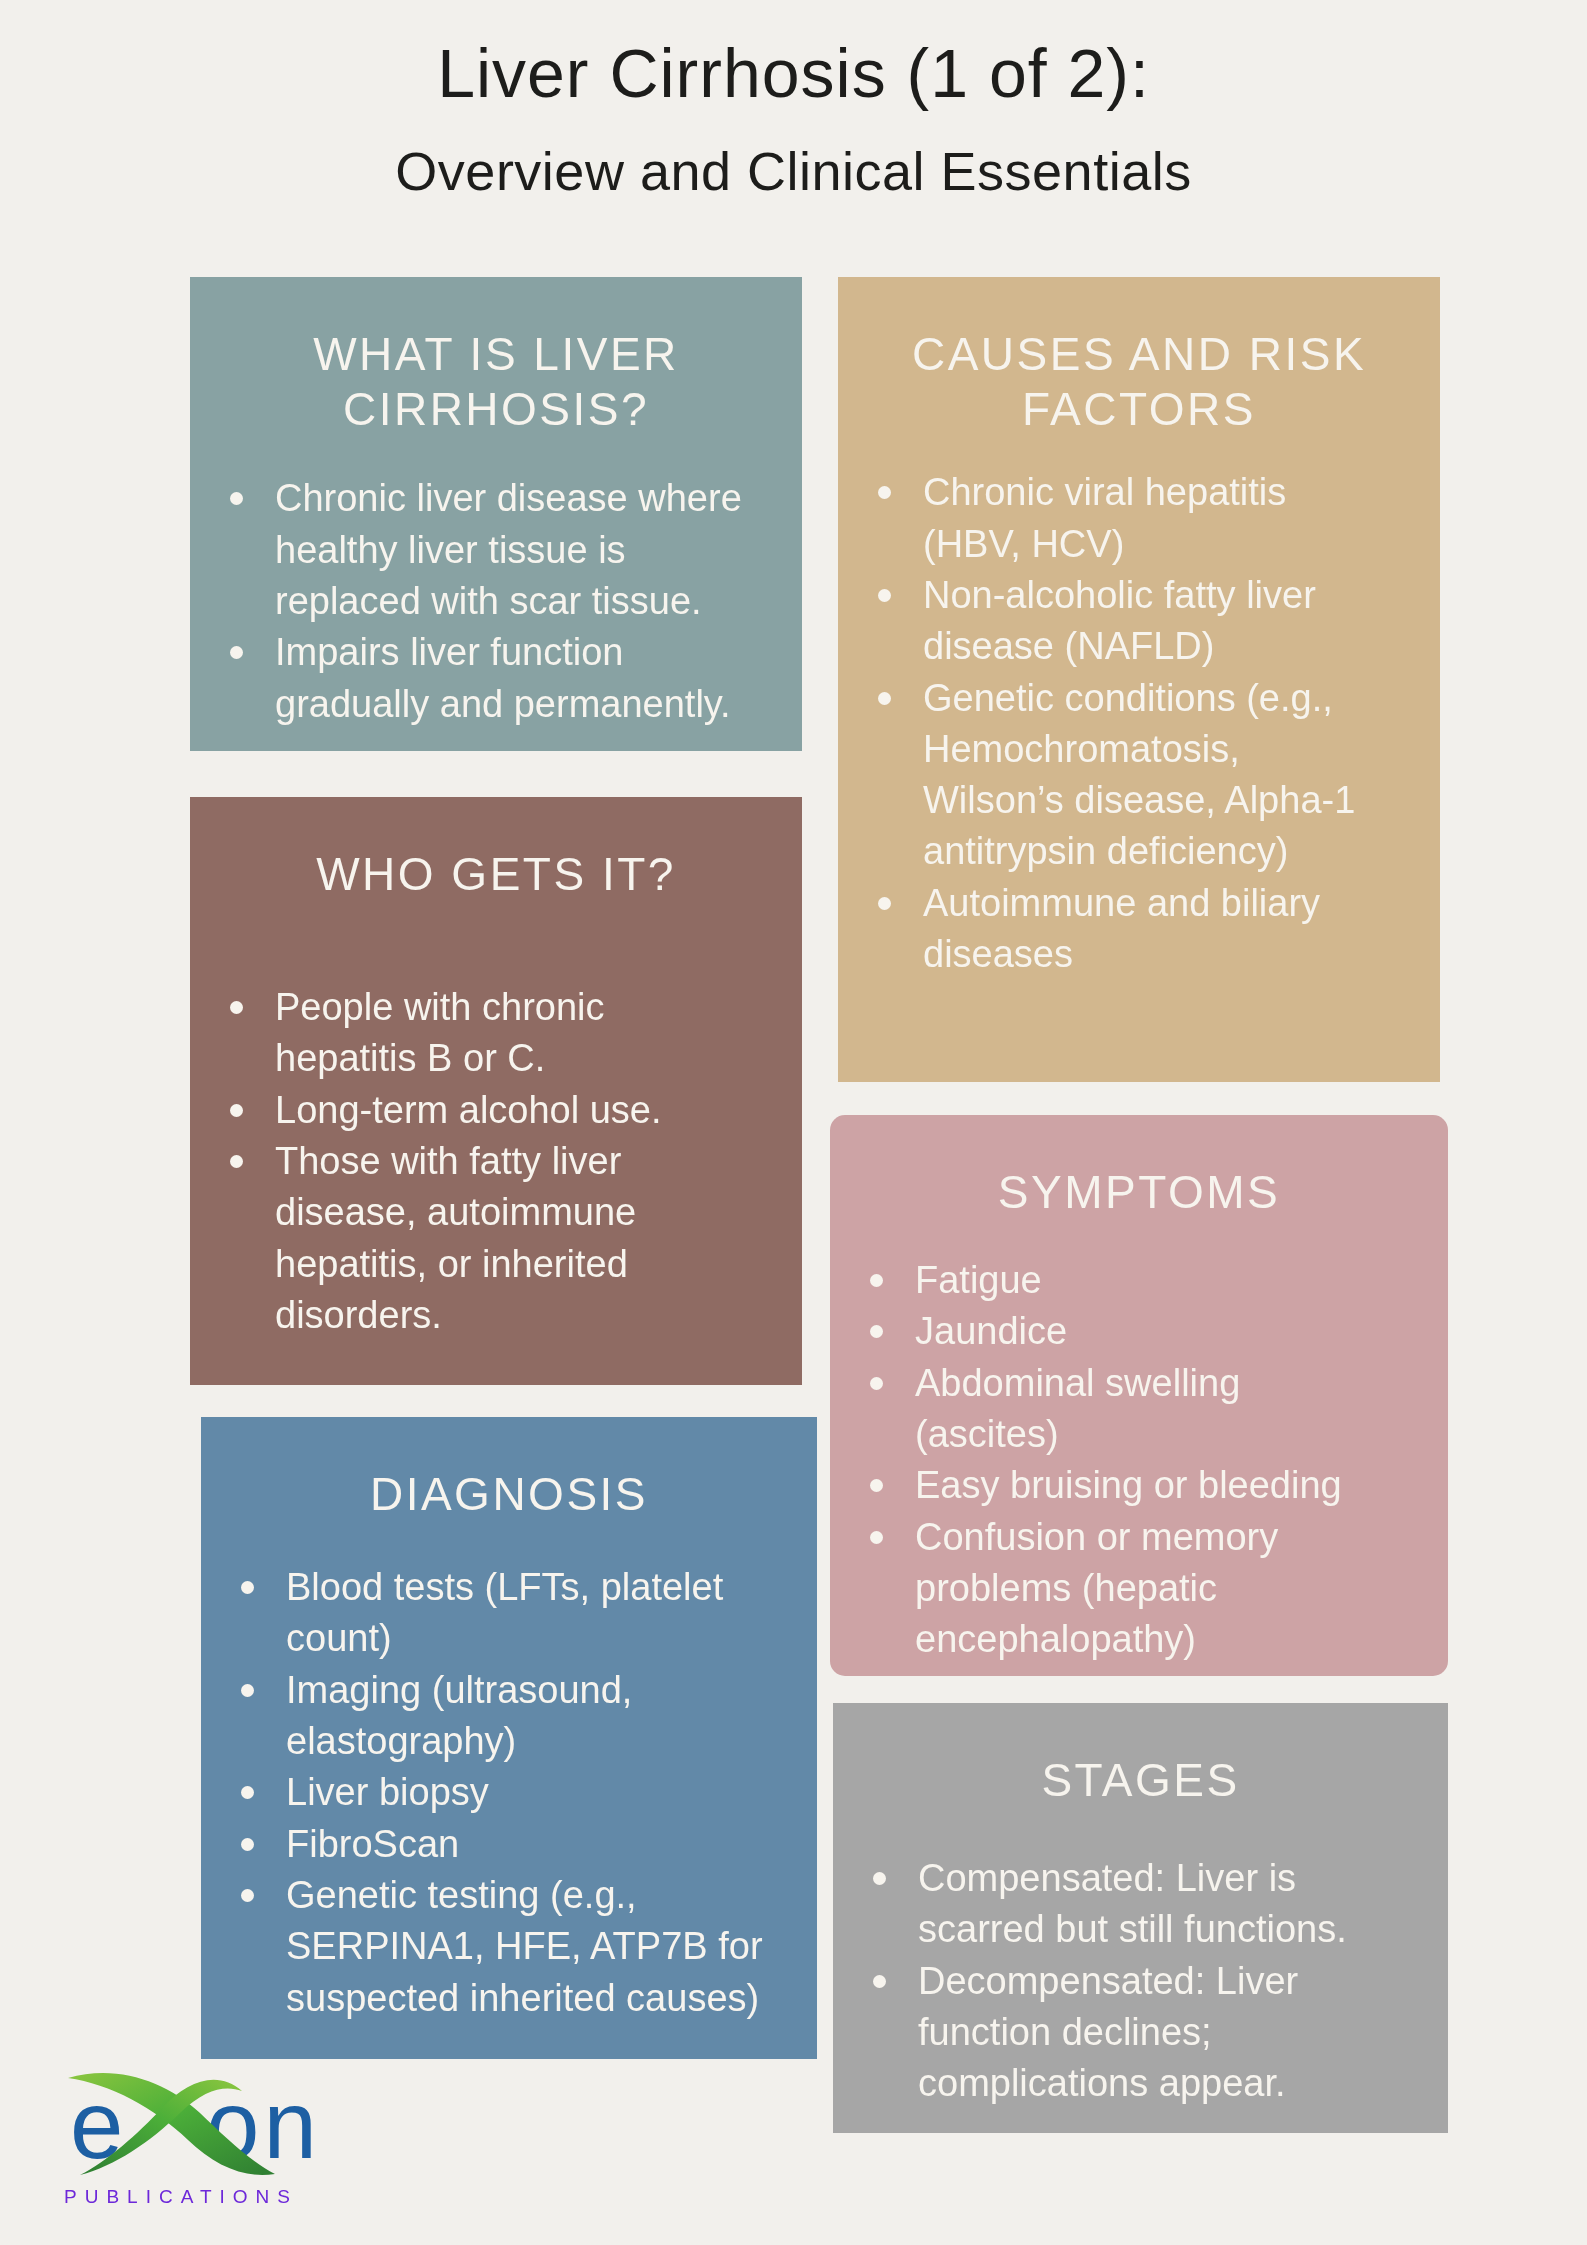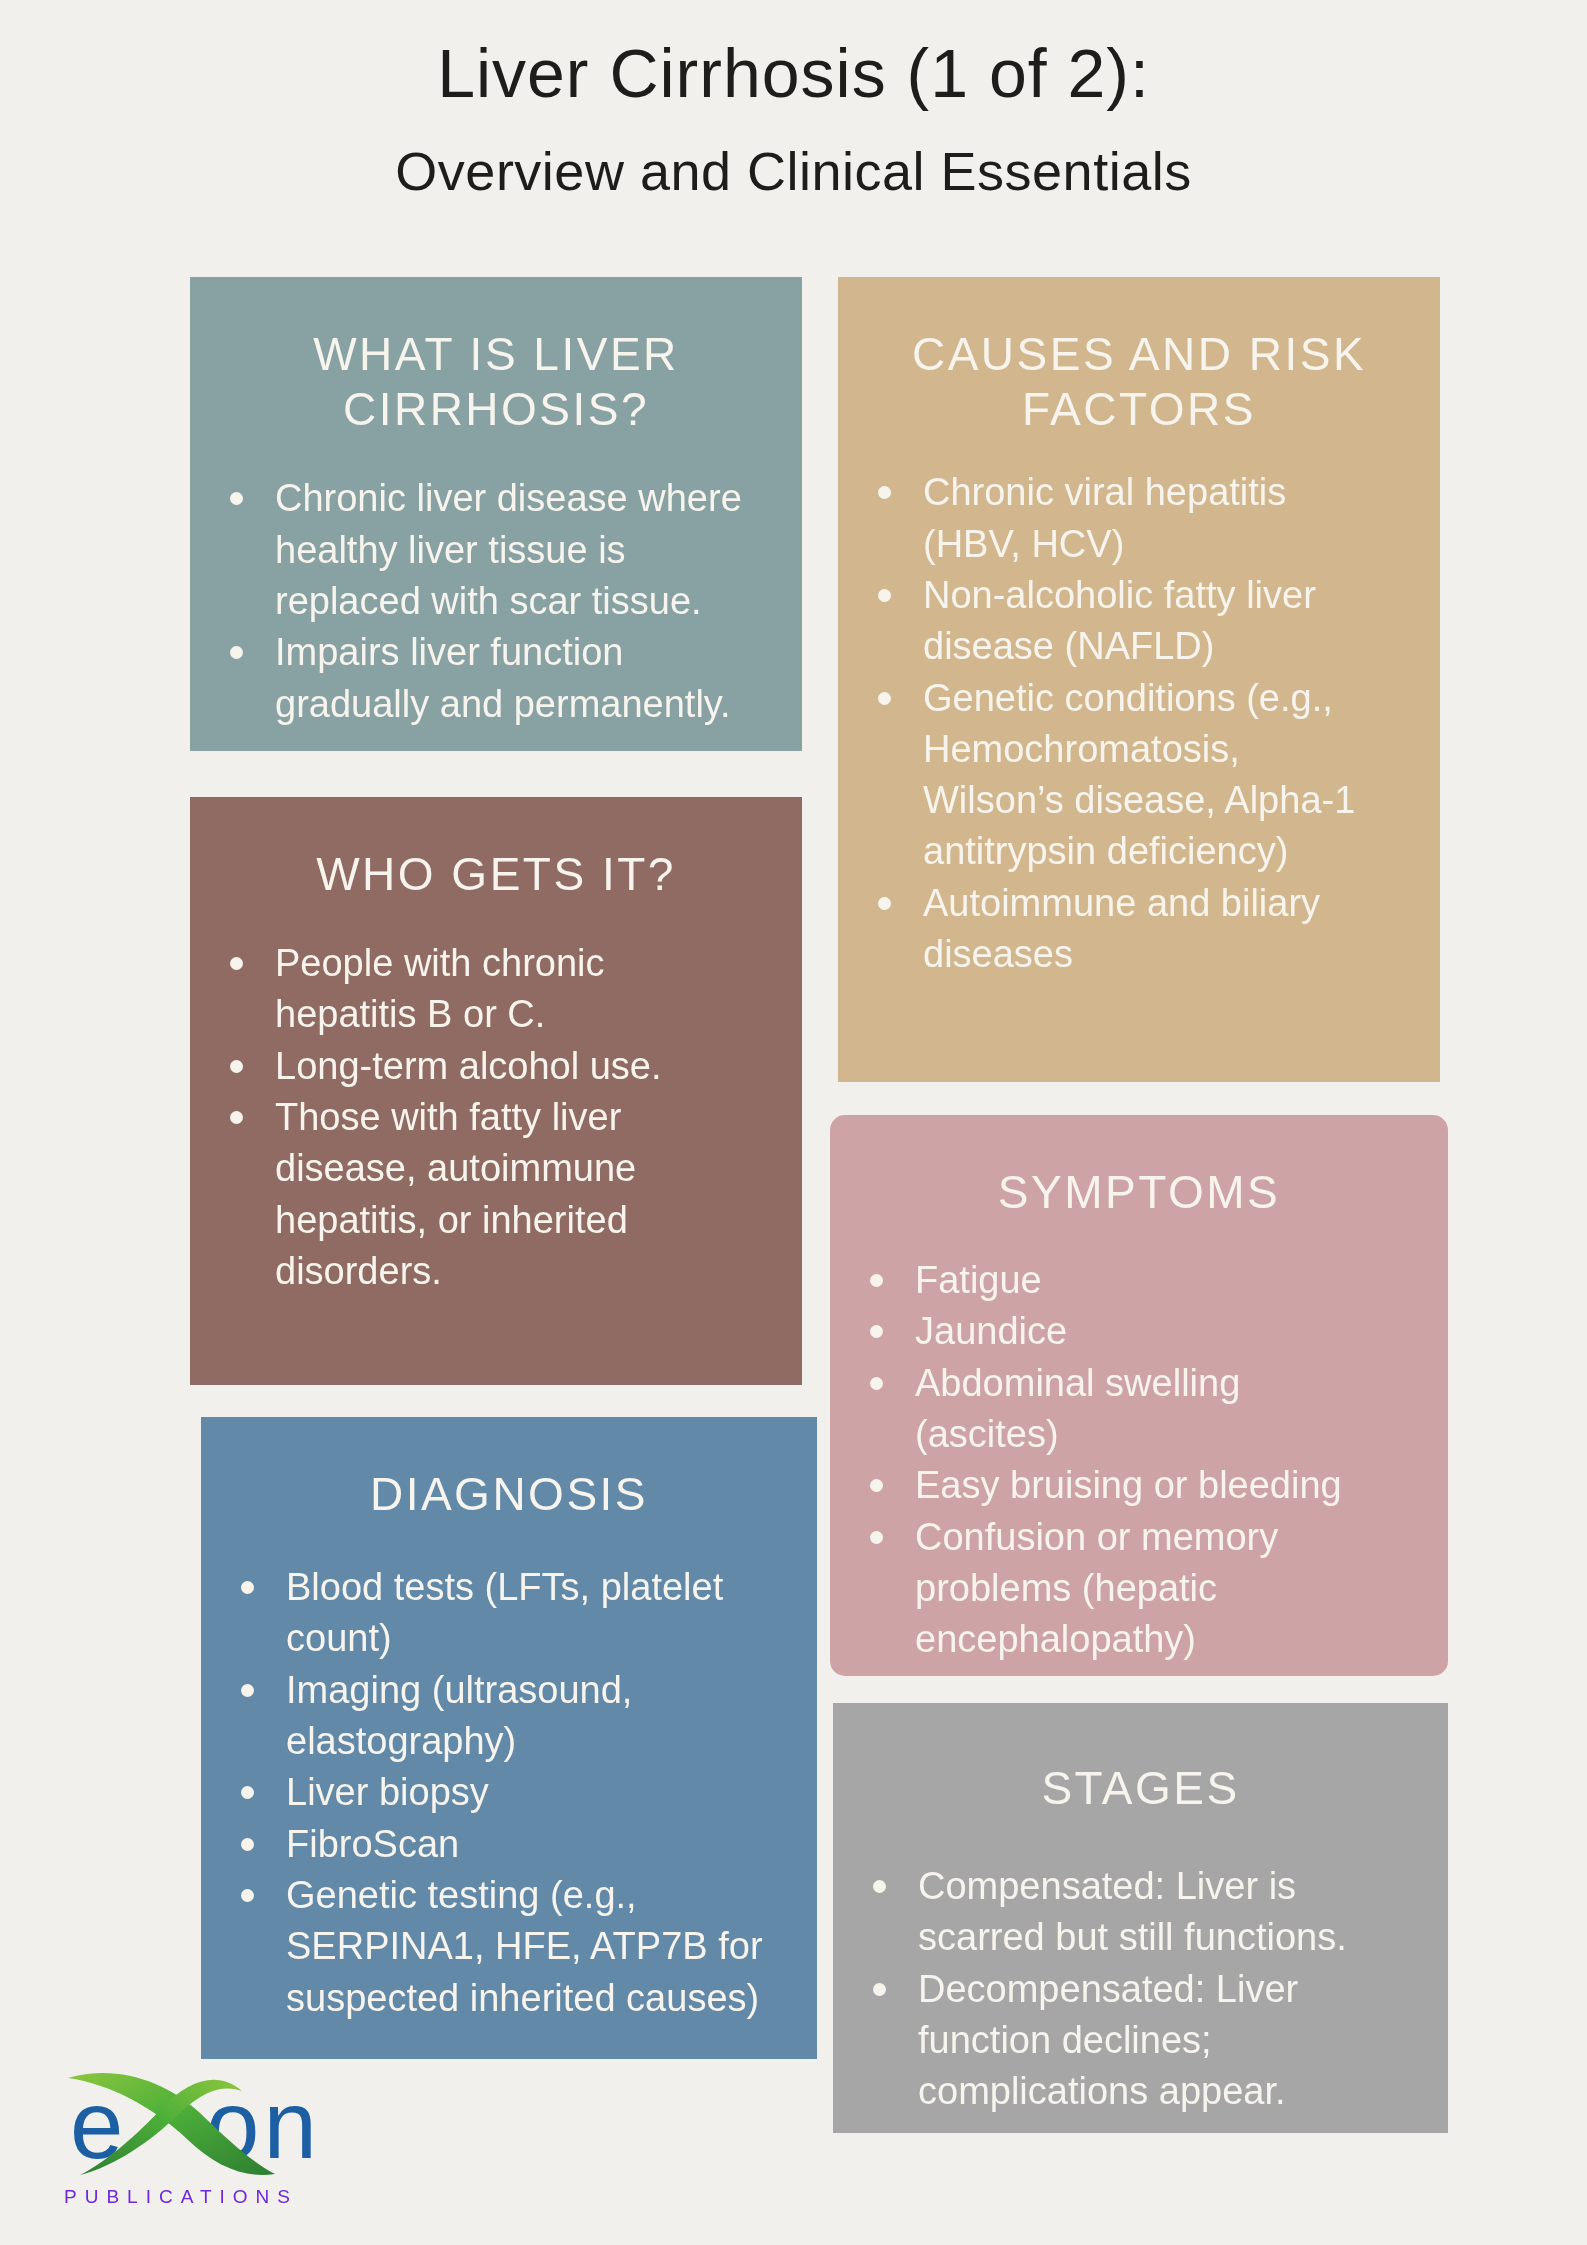--- a/index.html
+++ b/index.html
@@ -27,29 +27,29 @@
     font-size:38px;line-height:1.35;white-space:pre-line;
   }
   .box li{position:relative;padding-left:55px;}
   .box li::before{
     content:"";position:absolute;left:10px;top:19px;
     width:13px;height:13px;border-radius:50%;background:currentColor;
   }
   .box-what     {left:190px;top:277px; width:612px;height:474px;}
   .box-what h3     {margin-bottom:36px;text-align:center;}
   .box-who      {left:190px;top:797px; width:612px;height:588px;}
-  .box-who h3      {margin-bottom:36px;}
+  .box-who h3      {margin-bottom:80px;}
   .box-diagnosis{left:201px;top:1417px;width:616px;height:642px;}
   .box-diagnosis h3{margin-bottom:40px;}
   .box-causes   {left:838px;top:277px; width:602px;height:805px;}
   .box-causes h3   {margin-bottom:30px;}
   .box-symptoms {left:830px;top:1115px;width:618px;height:561px;}
   .box-symptoms h3 {margin-bottom:35px;}
   .box-stages   {left:833px;top:1703px;width:615px;height:430px;}
-  .box-stages h3   {margin-bottom:45px;margin-top:8px;}
+  .box-stages h3   {margin-bottom:45px;}
 
   
   .logo{position:absolute;left:60px;top:2058px;width:280px;height:130px;}
   .logo svg{display:block;width:280px;height:130px;}
   .logo-sub{
     position:absolute;left:64px;top:2186px;width:300px;
     font-size:19px;letter-spacing:8px;color:#6d28d9;font-weight:400;
   }
 </style>
 </head>

